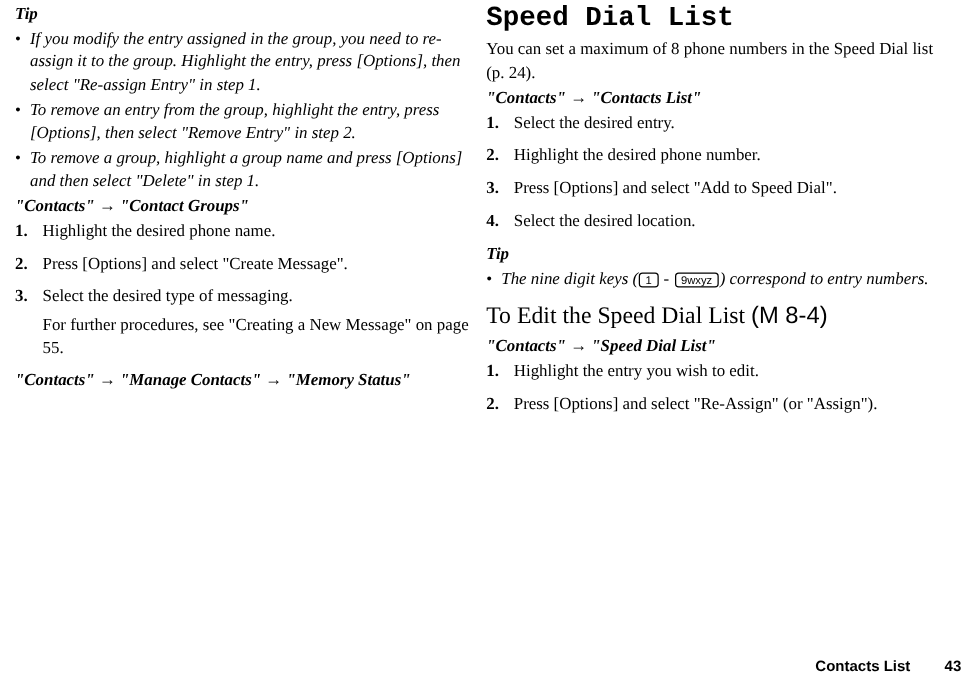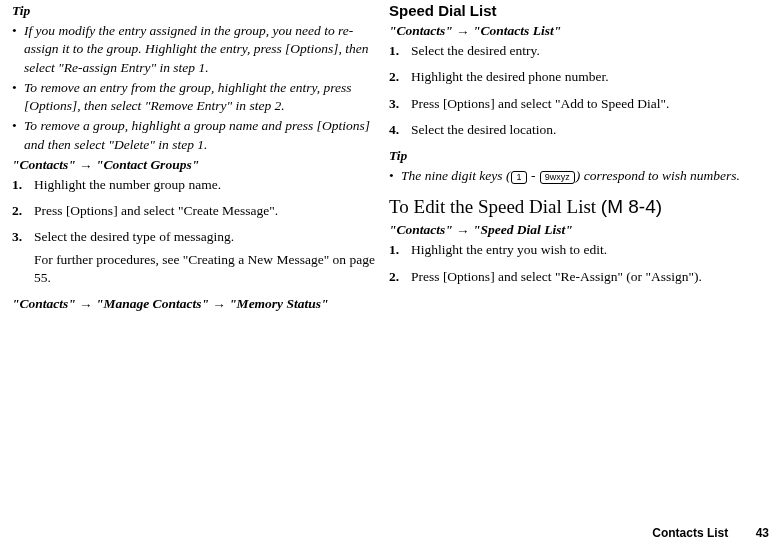--- a/index.html
+++ b/index.html
@@ -67,23 +67,23 @@
     font-weight: bold;
   }
   .num-text {
     flex: 1;
   }
   .sub-para {
     margin-left: 22px;
     margin-bottom: 8px;
   }
   .section-h {
-    font-family: Liberation Sans, sans-serif;
-    font-weight: bold;
-    font-size: 15px;
+    font-family: Liberation Mono, monospace;
+    font-weight: bold;
+    font-size: 22px;
     margin-top: 14px;
     margin-bottom: 2px;
     line-height: 1.2;
   }
   .body-p {
     margin-bottom: 2px;
   }
   .key-box {
     display: inline-block;
     border: 1px solid #000;
@@ -136,39 +136,40 @@
     </div>
     <div class="bullet-row">
       <div class="bullet-mark">•</div>
       <div class="bullet-text">To remove a group, highlight a group name and press [Options] and then select "Delete" in step 1.</div>
     </div>
 
     <div class="breadcrumb">"Contacts" → "Contact Groups"</div>
 
     <div class="num-row">
       <div class="num-mark">1.</div>
-      <div class="num-text">Highlight the number group name.</div>
+      <div class="num-text">Highlight the desired phone name.</div>
     </div>
     <div class="num-row">
       <div class="num-mark">2.</div>
       <div class="num-text">Press [Options] and select "Create Message".</div>
     </div>
     <div class="num-row" style="margin-bottom:4px;">
       <div class="num-mark">3.</div>
       <div class="num-text">Select the desired type of messaging.</div>
     </div>
     <div class="sub-para">For further procedures, see "Creating a New Message" on page 55.</div>
 
     <div class="breadcrumb">"Contacts" → "Manage Contacts" → "Memory Status"</div>
 
   </div>
 
   <div class="col">
 
     <div class="section-h" style="margin-top:0;">Speed Dial List</div>
+    <div class="body-p">You can set a maximum of 8 phone numbers in the Speed Dial list (p. 24).</div>
 
     <div class="breadcrumb">"Contacts" → "Contacts List"</div>
 
     <div class="num-row">
       <div class="num-mark">1.</div>
       <div class="num-text">Select the desired entry.</div>
     </div>
     <div class="num-row">
       <div class="num-mark">2.</div>
       <div class="num-text">Highlight the desired phone number.</div>
@@ -179,21 +180,21 @@
     </div>
     <div class="num-row">
       <div class="num-mark">4.</div>
       <div class="num-text">Select the desired location.</div>
     </div>
 
     <div class="tip-heading" style="margin-top:6px;">Tip</div>
     <div class="bullet-row">
       <div class="bullet-mark">•</div>
       <div class="bullet-text">
-        <span>The nine digit keys (</span><span class="key-box">1</span><span> - </span><span class="key-box">9wxyz</span><span>) correspond to wish numbers.</span>
+        <span>The nine digit keys (</span><span class="key-box">1</span><span> - </span><span class="key-box">9wxyz</span><span>) correspond to entry numbers.</span>
       </div>
     </div>
 
     <div class="subsection">
       <span>To Edit the Speed Dial List </span><span style="font-family:Arial,sans-serif;">(M 8-4)</span>
     </div>
     <div class="breadcrumb">"Contacts" → "Speed Dial List"</div>
 
     <div class="num-row">
       <div class="num-mark">1.</div>

